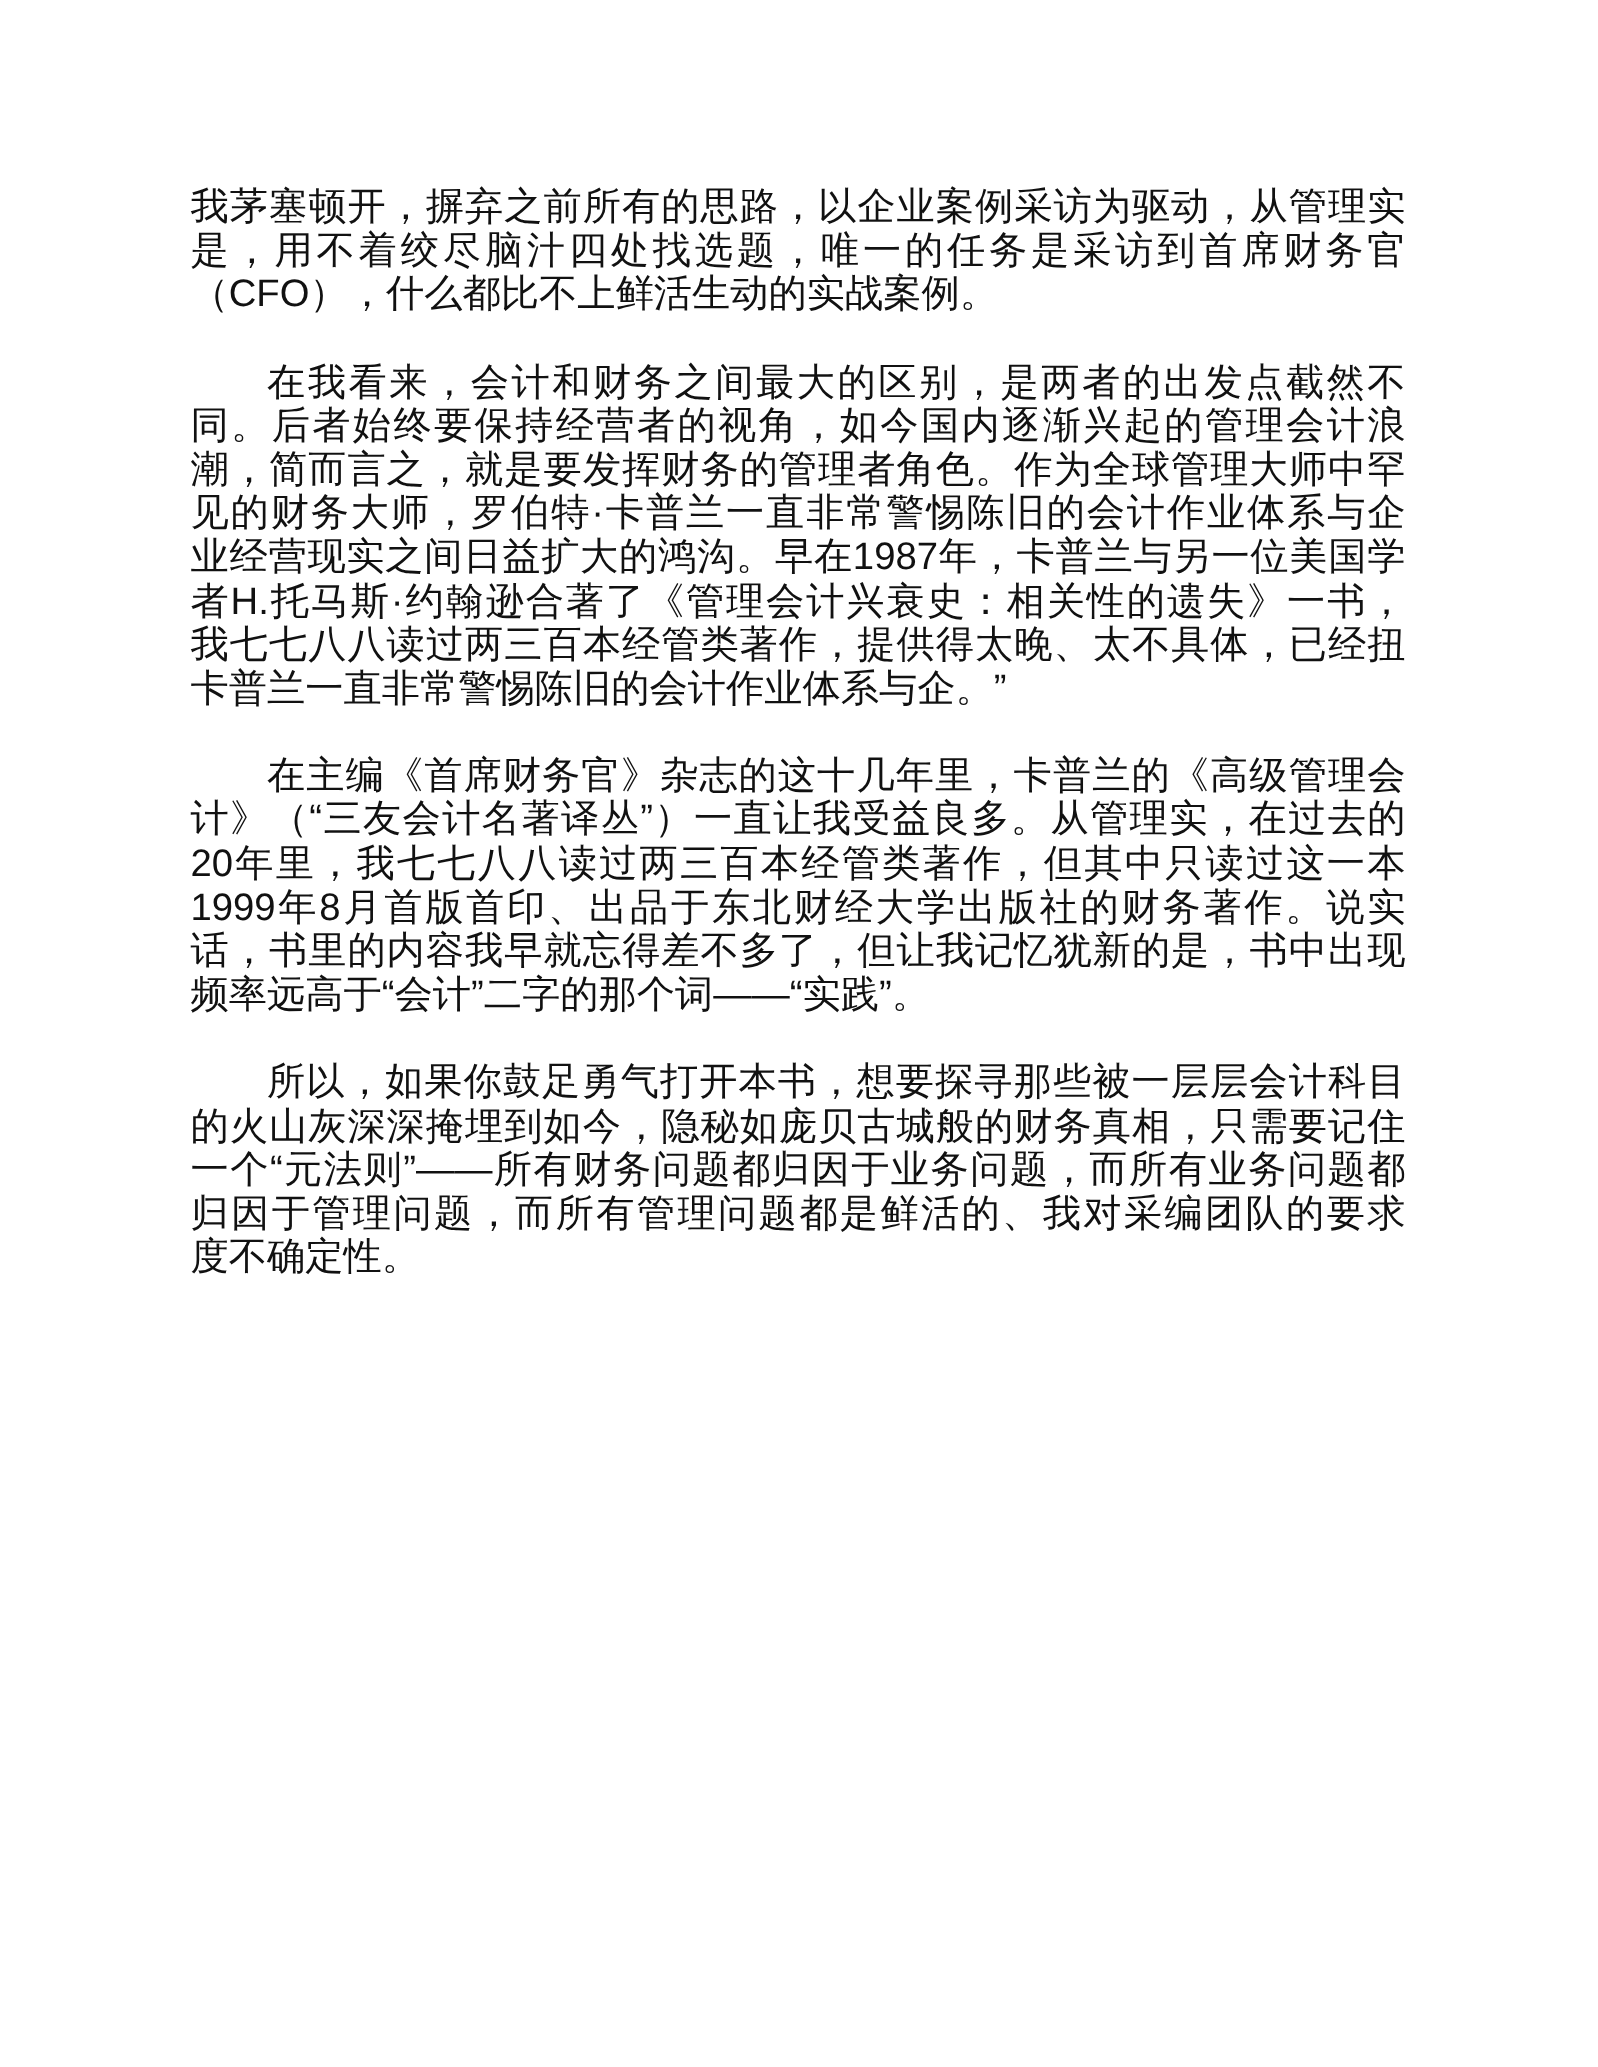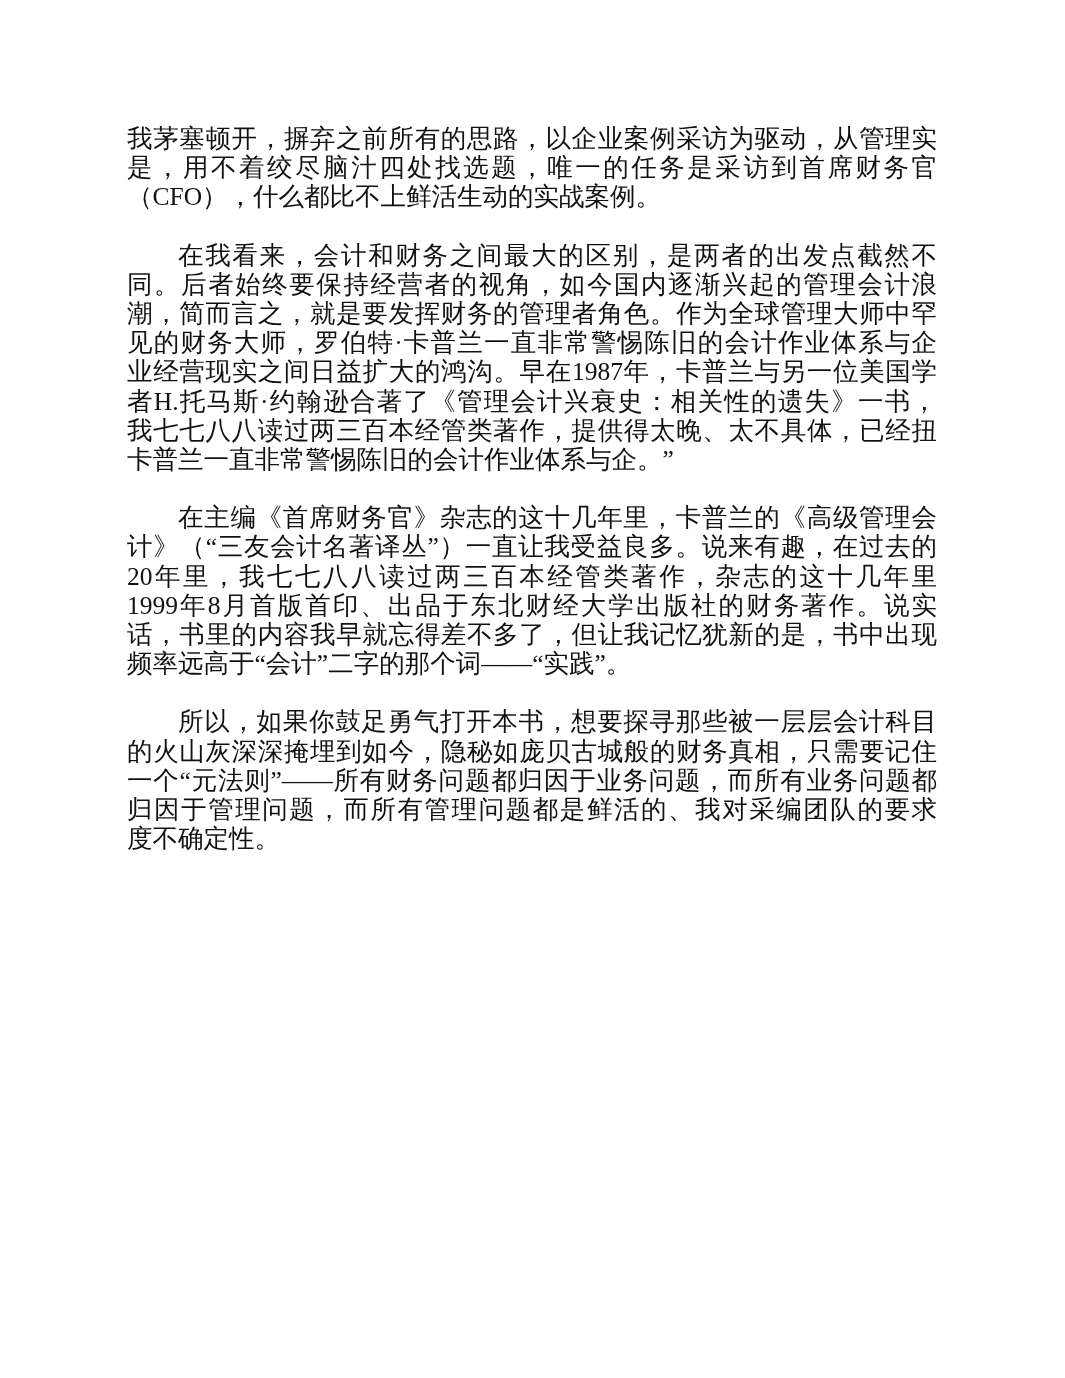--- a/index.html
+++ b/index.html
@@ -2,21 +2,21 @@
 <html><head>
   <meta charset="utf-8">
   <style>
     html, body { margin: 0; padding: 0; background: #ffffff; }
     body { width: 1065px; height: 1378px; position: relative; overflow: hidden; }
     .page {
       position: absolute;
       left: 127px;
       top: 124px;
       width: 810px;
-      font-family: Liberation Serif, serif;
+      font-family: Liberation Sans, sans-serif;
       font-size: 25.5px;
       line-height: 29.2px;
       color: #111111;
     }
     .para { margin: 0 0 29px 0; text-align: justify; text-justify: inter-character; }
     .line { display: block; white-space: nowrap; text-align-last: justify; }
     .line.last { text-align-last: left; }
     .indent { padding-left: 51px; }
   </style>
 </head>
@@ -33,22 +33,22 @@
     <span class="line">同。后者始终要保持经营者的视角，如今国内逐渐兴起的管理会计浪</span>
     <span class="line">潮，简而言之，就是要发挥财务的管理者角色。作为全球管理大师中罕</span>
     <span class="line">见的财务大师，罗伯特·卡普兰一直非常警惕陈旧的会计作业体系与企</span>
     <span class="line">业经营现实之间日益扩大的鸿沟。早在1987年，卡普兰与另一位美国学</span>
     <span class="line">者H.托马斯·约翰逊合著了《管理会计兴衰史：相关性的遗失》一书，</span>
     <span class="line">我七七八八读过两三百本经管类著作，提供得太晚、太不具体，已经扭</span>
     <span class="line last">卡普兰一直非常警惕陈旧的会计作业体系与企。”</span>
   </div>
   <div class="para">
     <span class="line indent">在主编《首席财务官》杂志的这十几年里，卡普兰的《高级管理会</span>
-    <span class="line">计》（“三友会计名著译丛”）一直让我受益良多。说来有趣，在过去的</span>
-    <span class="line">20年里，我七七八八读过两三百本经管类著作，杂志的这十几年里</span>
+    <span class="line">计》（“三友会计名著译丛”）一直让我受益良多。从管理实，在过去的</span>
+    <span class="line">20年里，我七七八八读过两三百本经管类著作，但其中只读过这一本</span>
     <span class="line">1999年8月首版首印、出品于东北财经大学出版社的财务著作。说实</span>
     <span class="line">话，书里的内容我早就忘得差不多了，但让我记忆犹新的是，书中出现</span>
     <span class="line last">频率远高于“会计”二字的那个词——“实践”。</span>
   </div>
   <div class="para">
     <span class="line indent">所以，如果你鼓足勇气打开本书，想要探寻那些被一层层会计科目</span>
     <span class="line">的火山灰深深掩埋到如今，隐秘如庞贝古城般的财务真相，只需要记住</span>
     <span class="line">一个“元法则”——所有财务问题都归因于业务问题，而所有业务问题都</span>
     <span class="line">归因于管理问题，而所有管理问题都是鲜活的、我对采编团队的要求</span>
     <span class="line last">度不确定性。</span>

